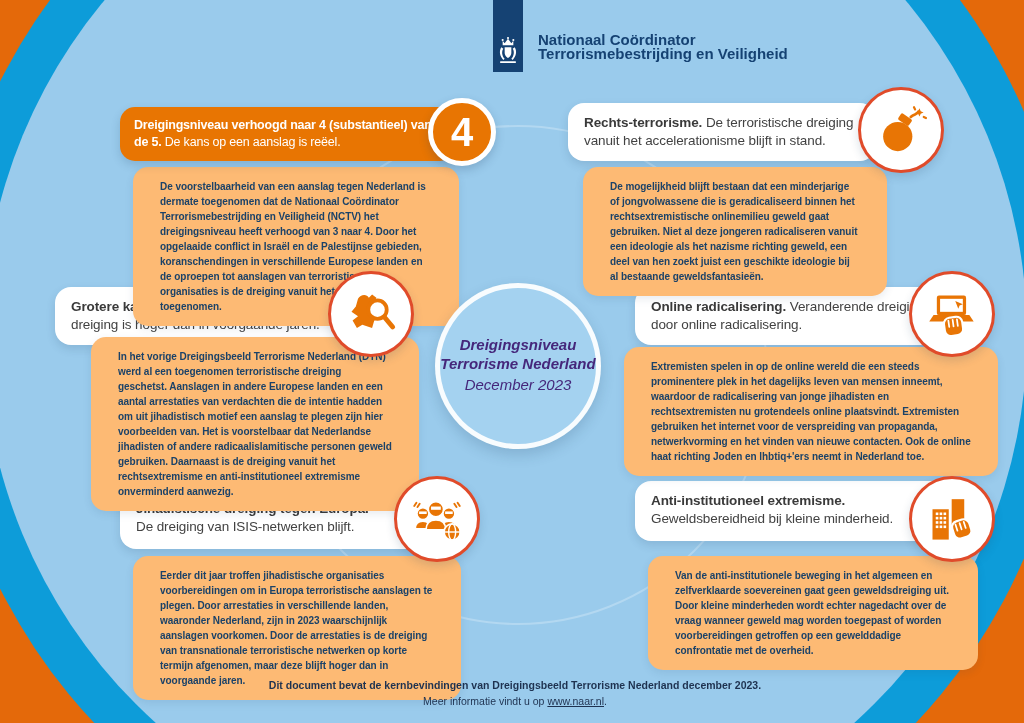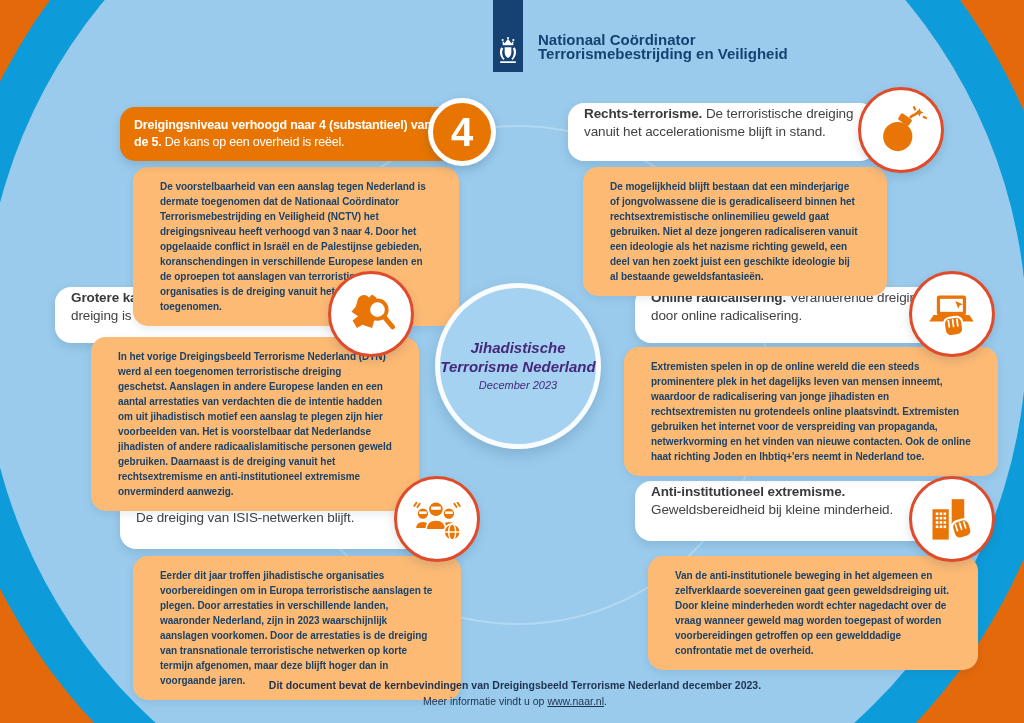--- a/index.html
+++ b/index.html
@@ -16,21 +16,21 @@
 
   
   .logo { position:absolute; left:493px; top:0; }
   .logo-bar { position:absolute; left:0; top:0; width:30px; height:72px; background:#154273; }
   .logo-emblem { position:absolute; left:3px; top:34px; width:24px; height:32px; }
   .logo-text { position:absolute; left:45px; top:33px; width:260px; color:#154273; }
   .logo-line { font-size:15px; font-weight:bold; line-height:13.5px; white-space:nowrap; }
   .logo-line3 { font-size:10.5px; font-style:italic; line-height:13px; white-space:nowrap; }
 
   
-  .hdr-card { position:absolute; background:#fff; border-radius:16px; padding:2px 16px;
+  .hdr-card { position:absolute; background:#fff; border-radius:16px; padding:11px 16px;
     box-shadow:0 4px 10px rgba(30,60,95,0.14); color:#424242; font-size:13.5px;
     line-height:1.32; letter-spacing:-0.1px; }
   .hdr-card b { color:#3A3A3A; }
   .body-card { position:absolute; background:#fdba74; border-radius:15px; padding:12px 27px;
     box-shadow:0 3px 8px rgba(30,60,95,0.10); color:#1B4268; font-size:10px;
     line-height:1.5; letter-spacing:-0.05px;font-weight:bold; }
 
   
   .alert-hdr { position:absolute; left:120px; top:107px; width:335px; background:#E87502;
     border-radius:15px; padding:10px 14px; color:#fff; font-size:12.5px; line-height:1.35;
@@ -48,21 +48,21 @@
     box-shadow:0 4px 10px rgba(30,60,95,0.16); }
   .icon-circle svg { width:52px; height:52px; }
 
   
   .center-circle { position:absolute; left:435px; top:283px; width:166px; height:166px;
     border-radius:50%; background:#A4D2F0; border:5px solid rgba(255,255,255,0.92);
     box-shadow:0 6px 14px rgba(30,60,95,0.18); z-index:4;
     display:flex; flex-direction:column; align-items:center; justify-content:center;
     color:#45277B; text-align:center; font-style:italic; }
   .center-title { font-size:15px; font-weight:bold; line-height:1.25; }
-  .center-sub { font-size:11px; line-height:1.5; }
+  .center-sub { font-size:15px; line-height:1.5; }
 
   
   .footer { position:absolute; left:0; top:678px; width:1024px; text-align:center;
     color:#1E3250; z-index:5;padding-left:6px; }
   .footer-bold { font-size:10.5px; font-weight:bold; line-height:1.5; }
   .footer-info { font-size:10.5px; line-height:1.4; }
   .footer-link { text-decoration:underline; cursor:pointer; }
 
   .z3 { z-index:3; }
 </style>
@@ -90,21 +90,21 @@
         </g>
       </svg>
     </div>
     <div class="logo-text">
       <div class="logo-line">Nationaal Coördinator</div>
       <div class="logo-line">Terrorismebestrijding en Veiligheid</div>
     </div>
   </div>
 
   <div class="alert-hdr">
-    <b>Dreigingsniveau verhoogd naar 4 (substantieel) van de 5.</b><span> De kans op een overheid is reëel.</span>
+    <b>Dreigingsniveau verhoogd naar 4 (substantieel) van de 5.</b><span> De kans op een aanslag is reëel.</span>
   </div>
   <div class="alert-badge">
     <span>4</span>
   </div>
   <div class="body-card z3" style="left:133px; top:167px; width:326px;">
     <span>De voorstelbaarheid van een aanslag tegen Nederland is dermate toegenomen dat de Nationaal Coördinator Terrorismebestrijding en Veiligheid (NCTV) het dreigingsniveau heeft verhoogd van 3 naar 4. Door het opgelaaide conflict in Israël en de Palestijnse gebieden, koranschendingen in verschillende Europese landen en de oproepen tot aanslagen van terroristische organisaties is de dreiging vanuit het jihadisme toegenomen.</span>
   </div>
 
   <div class="hdr-card" style="left:568px; top:103px; width:308px; min-height:58px;">
     <b>Rechts-terrorisme.</b><span> De terroristische dreiging vanuit het accelerationisme blijft in stand.</span>
@@ -210,21 +210,21 @@
         <rect x="25" y="25" width="16.5" height="16.5" rx="5.5" fill="#E87505" stroke="#fff" stroke-width="2"></rect>
         <path d="M29,27.5 v6 M33,27.5 v6 M37,27.5 v6" stroke="#fff" stroke-width="1.6" stroke-linecap="round"></path>
       </g>
     </svg>
   </div>
   <div class="body-card z3" style="left:648px; top:556px; width:330px;">
     <span>Van de anti-institutionele beweging in het algemeen en zelfverklaarde soevereinen gaat geen geweldsdreiging uit. Door kleine minderheden wordt echter nagedacht over de vraag wanneer geweld mag worden toegepast of worden voorbereidingen getroffen op een gewelddadige confrontatie met de overheid.</span>
   </div>
 
   <div class="center-circle">
-    <div class="center-title">Jihadistische</div>
+    <div class="center-title">Dreigingsniveau</div>
     <div class="center-title">Terrorisme Nederland</div>
     <div class="center-sub">December 2023</div>
   </div>
 
   <div class="footer">
     <div class="footer-bold">Dit document bevat de kernbevindingen van Dreigingsbeeld Terrorisme Nederland december 2023.</div>
     <div class="footer-info">
       <span>Meer informatie vindt u op </span><span class="footer-link">www.naar.nl</span><span>.</span>
     </div>
   </div>

